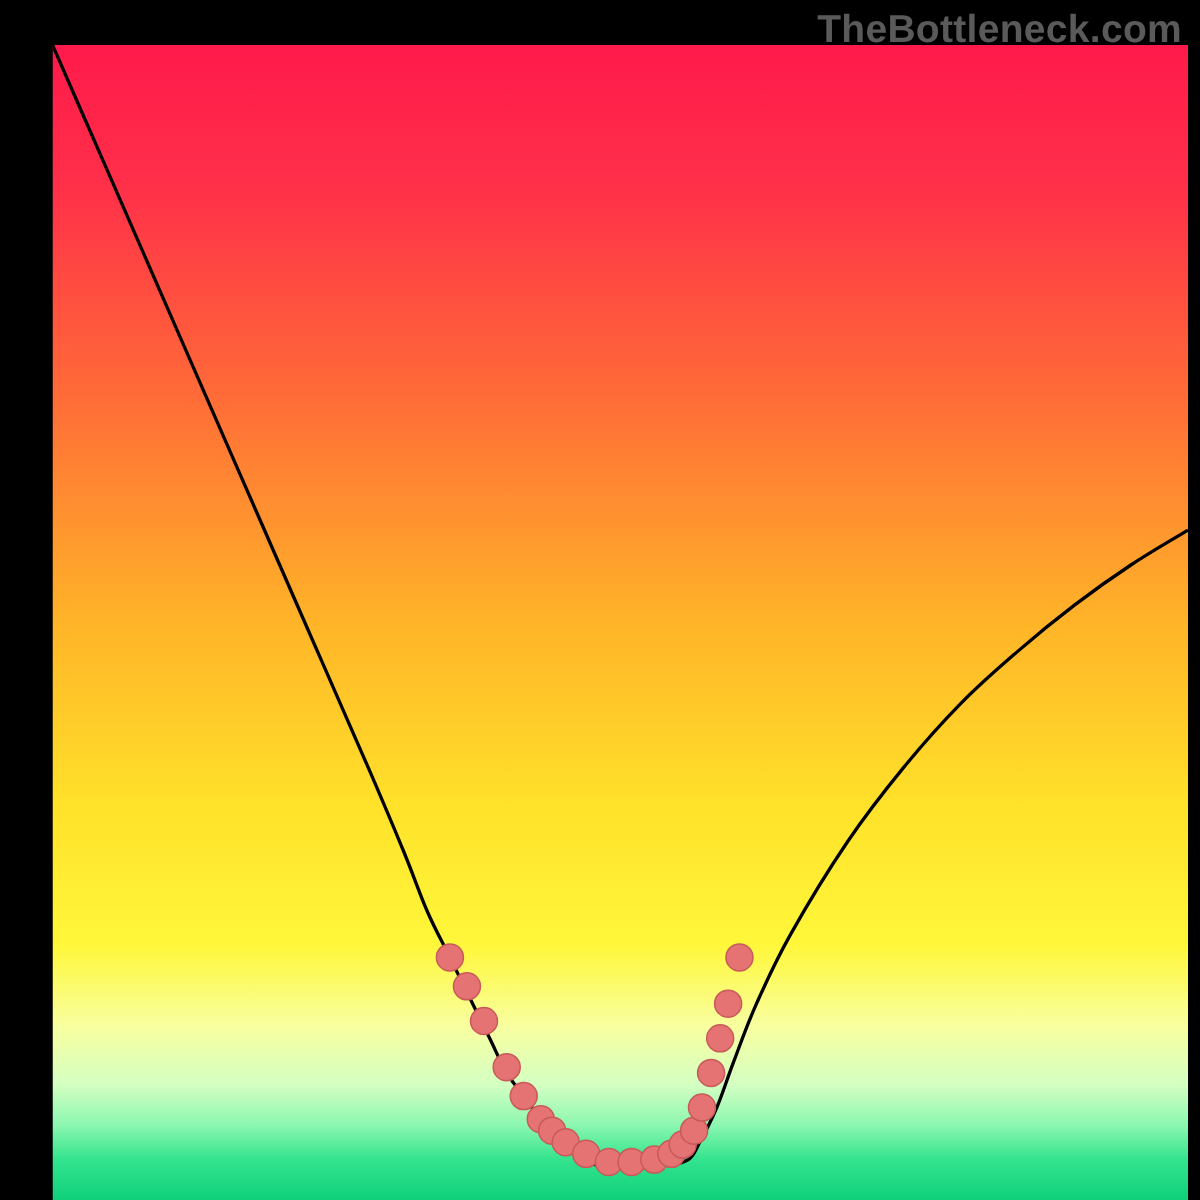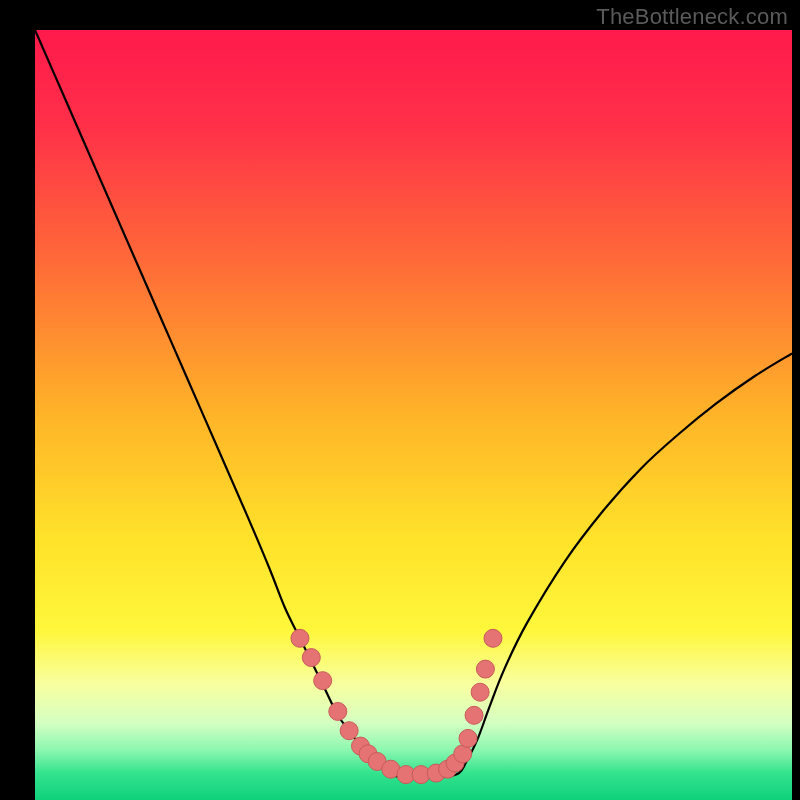--- a/index.html
+++ b/index.html
@@ -15,22 +15,22 @@
     position: relative;
     width: 800px;
     height: 800px;
     background: #000;
   }
   .watermark {
     position: absolute;
     top: 4px;
     right: 12px;
     color: #5a5a5a;
-    font-size: 22px;
-    font-weight: 400;
+    font-size: 26px;
+    font-weight: 700;
     letter-spacing: 0.2px;
     z-index: 10;
   }
   .plot {
     position: absolute;
     left: 35px;
     top: 30px;
     width: 757px;
     height: 770px;
   }

